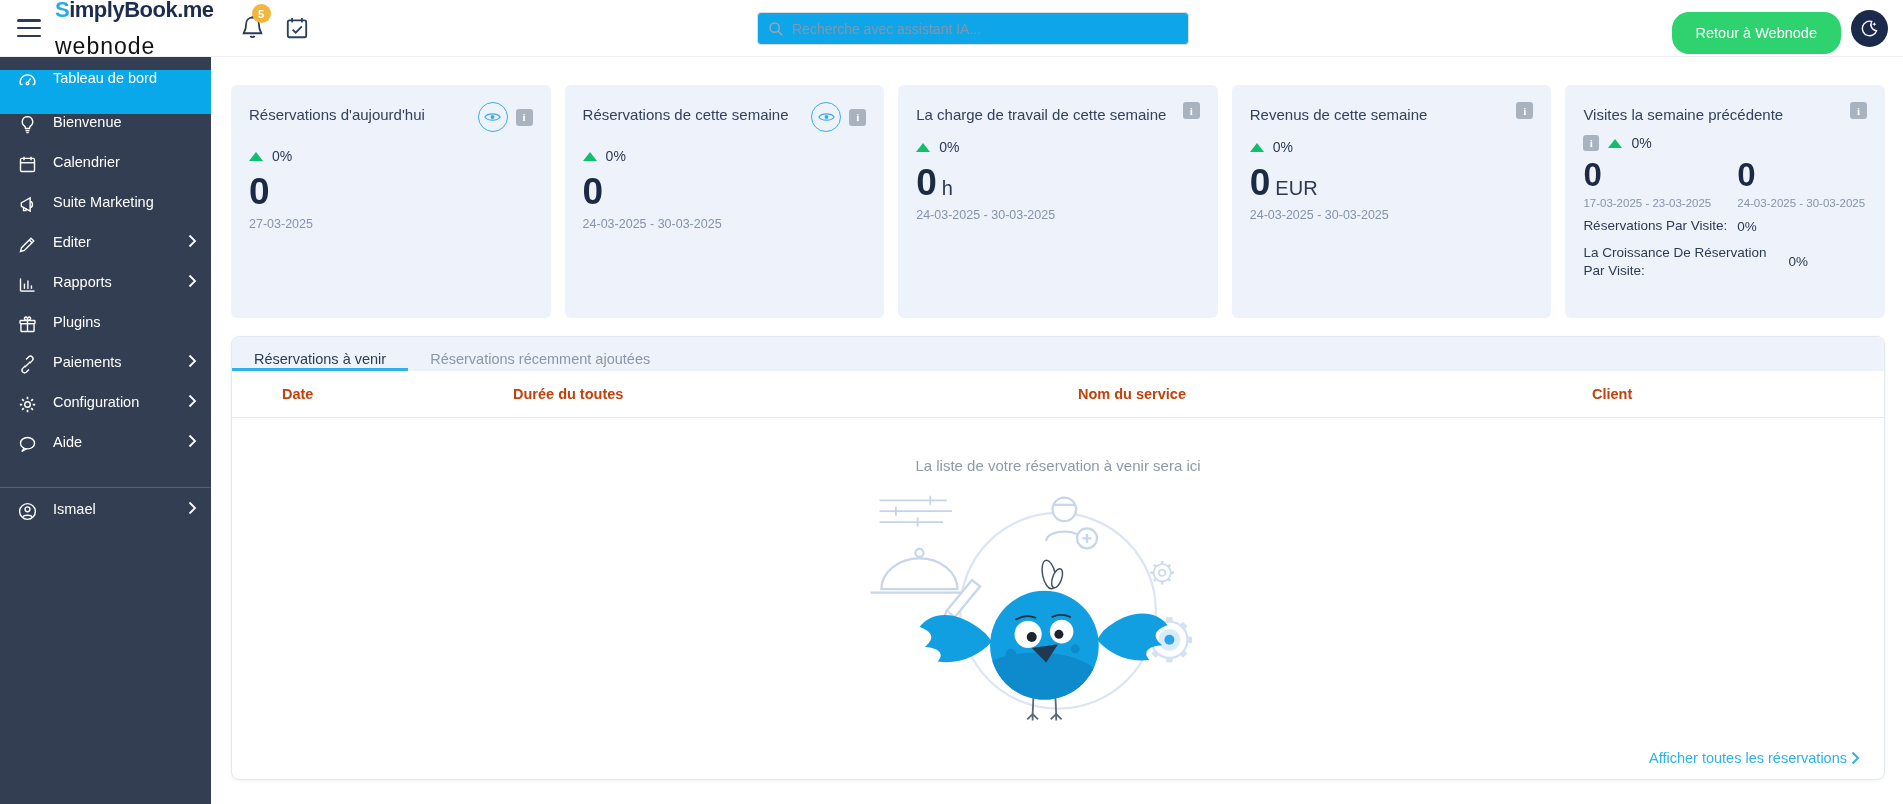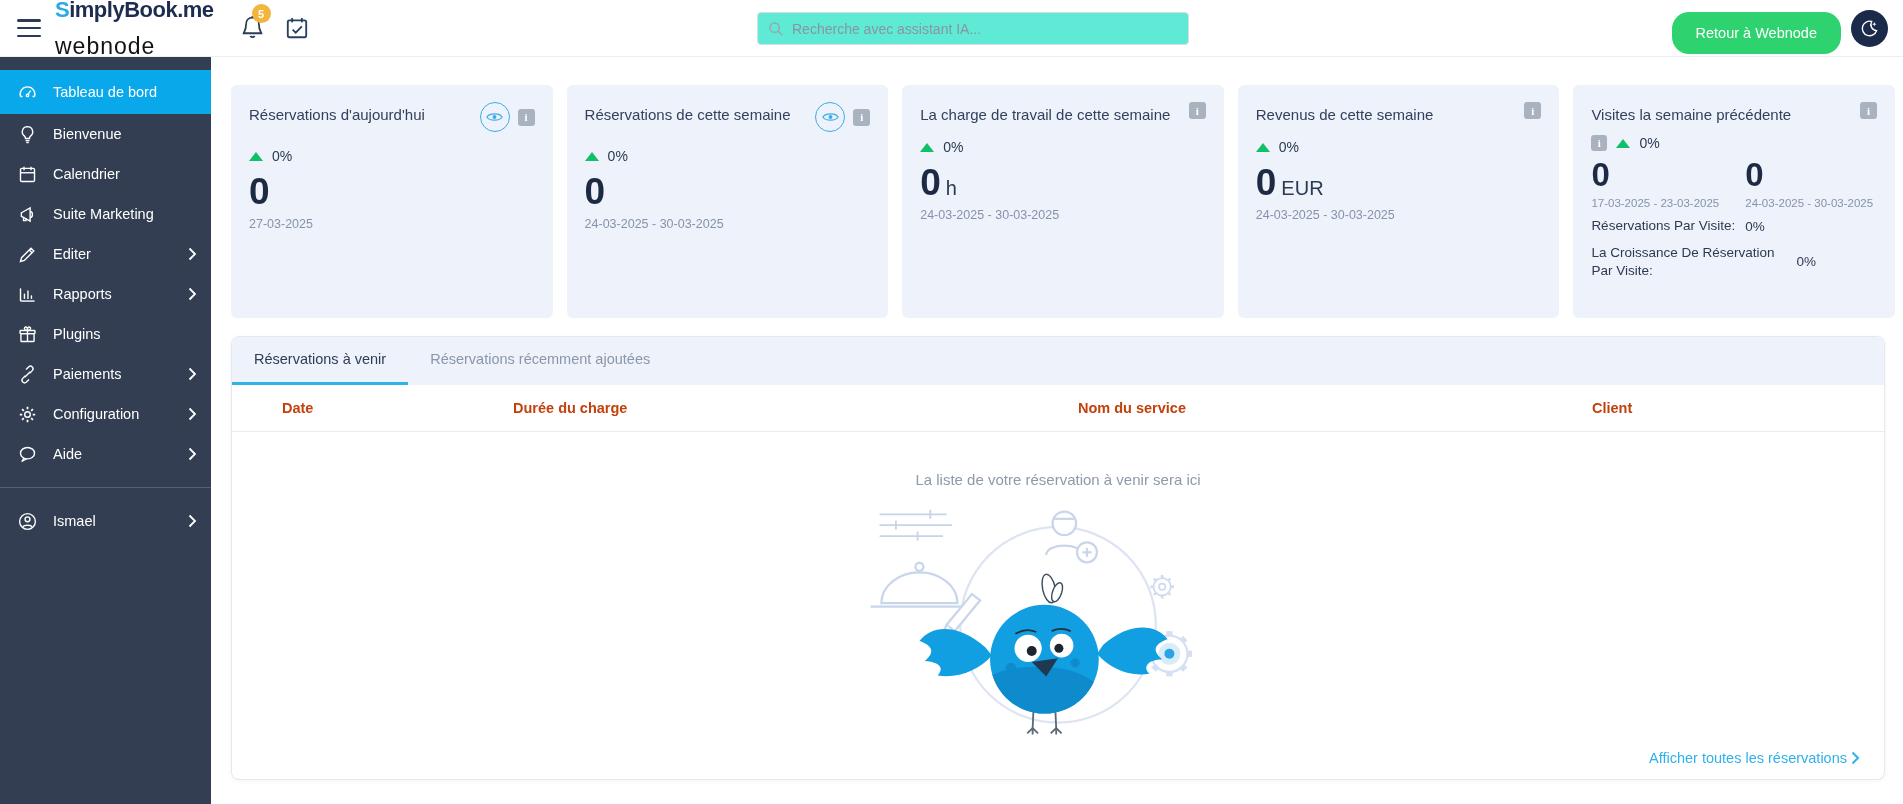--- a/index.html
+++ b/index.html
@@ -17,45 +17,45 @@
   .logo-top { font-size:22px; font-weight:bold; letter-spacing:-0.5px; }
   .logo-s { color:#29abe2; }
   .logo-rest, .logo-me { color:#1e2d4f; }
   .logo-bottom { font-size:23px; color:#121212; letter-spacing:1px; margin-top:14px; font-weight:400; }
   .bell-wrap { position:relative; margin-left:26px; width:26px; height:30px; }
   .badge { position:absolute; top:-9px; left:12px; min-width:19px; height:19px;
            background:#f2b53d; color:#fff; border-radius:50%; font-size:11px;
            font-weight:bold; display:flex; align-items:center; justify-content:center; }
   .cal-icon { margin-left:18px; }
   .search { position:absolute; left:757px; top:12px; width:432px; height:33px;
-            border:1px solid #d9dde4; border-radius:4px; background:#5eead4;
+            border:1px solid #d9dde4; border-radius:4px; background:#0ea5e9;
             display:flex; align-items:center; padding:0 10px; }
   .search input { border:none; outline:none; flex:1; font-size:14px; color:#3c4a60;
                   font-family:"Liberation Sans", sans-serif; margin-left:8px; background:transparent; }
   .search input::placeholder { color:#8a94a6; }
   .back-btn { position:absolute; right:62px; top:12px; height:42px; padding:0 24px;
               background:#2ed36f; color:#fff; border:none; border-radius:17px;
               font-size:14.5px; font-family:"Liberation Sans", sans-serif; cursor:pointer; }
   .moon-btn { position:absolute; right:15px; top:10px; width:37px; height:37px;
               border-radius:50%; background:#1b2a4a; border:none; display:flex;
               align-items:center; justify-content:center; cursor:pointer; }
 
   
   .sidebar { position:absolute; left:0; top:57px; width:211px; height:747px;
              background:#333e53; padding-top:13px; }
-  .side-item { height:40px; display:flex; align-items:center; padding:0 14px 0 17px;
+  .side-item { height:40px; display:flex; padding:0 14px 0 17px;
                color:#fff; font-size:14.5px; cursor:pointer; position:relative; }
   .side-item.active { height:44px; background:#09a8ea; }
   .side-item .s-icon { width:21px; height:21px; margin-right:15px; flex:none; display:flex; }
   .side-item .chev { margin-left:auto; display:flex; }
   .side-divider { height:1px; background:rgba(255,255,255,0.18); margin:13px 0; }
 
   
   .main { position:absolute; left:211px; top:57px; width:1692px; height:747px; background:#fff; }
-  .cards { display:flex; gap:14px; padding:28px 8px 0 20px; }
+  .cards { display:flex; gap:14px; padding:28px 18px 0 20px; }
   .card { flex:1; height:233px; background:#eef2fb; border-radius:6px; padding:17px 18px; }
   .card-head { display:flex; align-items:flex-start; justify-content:space-between; }
   .card-title { font-size:15px; color:#33415c; padding-top:4px; padding-right:6px; }
   .head-icons { display:flex; align-items:center; gap:8px; flex:none; }
   .eye-btn { width:30px; height:30px; border-radius:50%; border:1.5px solid #3aaee9;
              background:transparent; display:flex; align-items:center; justify-content:center; cursor:pointer; }
   .info-chip { width:17px; height:17px; background:#a9b3c0; border-radius:3px; color:#fff;
                font-size:11px; font-weight:bold; display:flex; align-items:center;
                justify-content:center; cursor:pointer; font-family:"Liberation Serif", serif; }
   .info-chip.small { width:16px; height:16px; }
@@ -71,21 +71,21 @@
   .two-col .big-num { font-size:33px; }
   .two-col .period { font-size:11.5px; }
   .metric-row { display:flex; justify-content:flex-start; align-items:center; margin-top:8px; gap:10px; }
   .metric-label { font-size:13.5px; color:#2c3a52; line-height:1.35; max-width:195px; }
   .metric-val { font-size:13.5px; color:#2c3a52; }
   .card5 .trend { margin-top:12px; }
 
   
   .panel { position:relative; margin:18px 18px 0 20px; height:444px; background:#fff;
            border:1px solid #e4e8ef; border-radius:8px; box-shadow:0 1px 4px rgba(40,60,90,0.06); }
-  .tabbar { height:48px; background:#eef2fb; border-radius:8px 8px 0 0; display:flex; }
+  .tabbar { height:34px; background:#eef2fb; border-radius:8px 8px 0 0; display:flex; }
   .tab { padding:0 22px; line-height:45px; font-size:14.5px; color:#8a97a8; cursor:pointer;
          border-bottom:3px solid transparent; }
   .tab.active { color:#2e3c55; border-bottom-color:#2fb1e9; }
   .thead { display:grid; grid-template-columns:231px 565px 514px 1fr; height:47px;
            align-items:center; border-bottom:1px solid #e8ebf0; padding-left:17px; }
   .thead div { font-size:14.5px; font-weight:bold; color:#c2410c;margin-left:33px; }
   .empty { text-align:center; }
   .empty-msg { font-size:15px; color:#8e99a9; margin-top:39px; }
   .illu { margin-top:10px; }
   .footer-link { position:absolute; right:24px; bottom:13px; display:flex; align-items:center;
@@ -418,21 +418,21 @@
     </div>
   </div>
 
   <div class="panel">
     <div class="tabbar">
       <div class="tab active">Réservations à venir</div>
       <div class="tab">Réservations récemment ajoutées</div>
     </div>
     <div class="thead">
       <div>Date</div>
-      <div>Durée du charge</div>
+      <div>Durée du toutes</div>
       <div>Nom du service</div>
       <div>Client</div>
     </div>
 
     <div class="empty">
       <div class="empty-msg">La liste de votre réservation à venir sera ici</div>
 
       <svg class="illu" width="430" height="240" viewBox="0 0 430 265" fill="none" style="margin:10px auto 0;">
 
         <g stroke="#c6d3e8" stroke-width="2">

